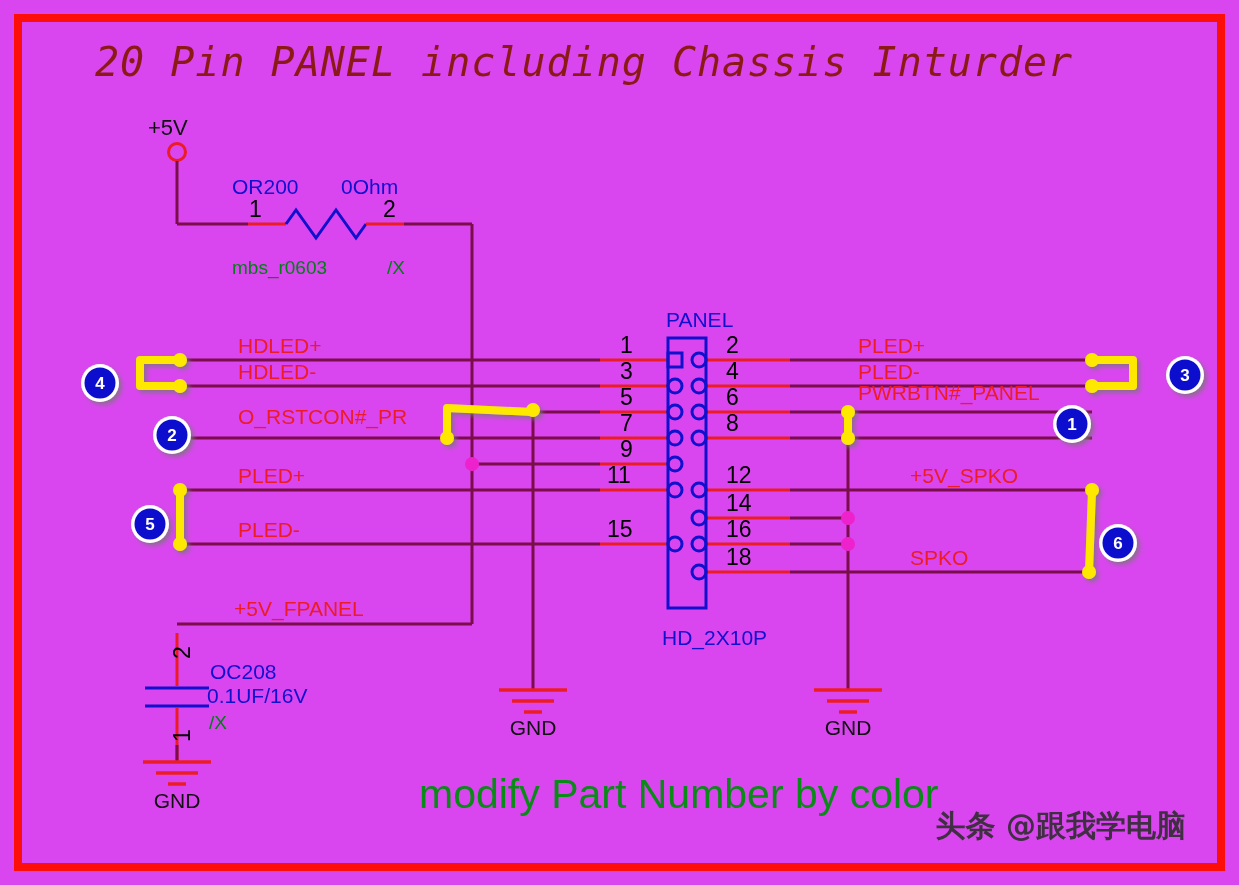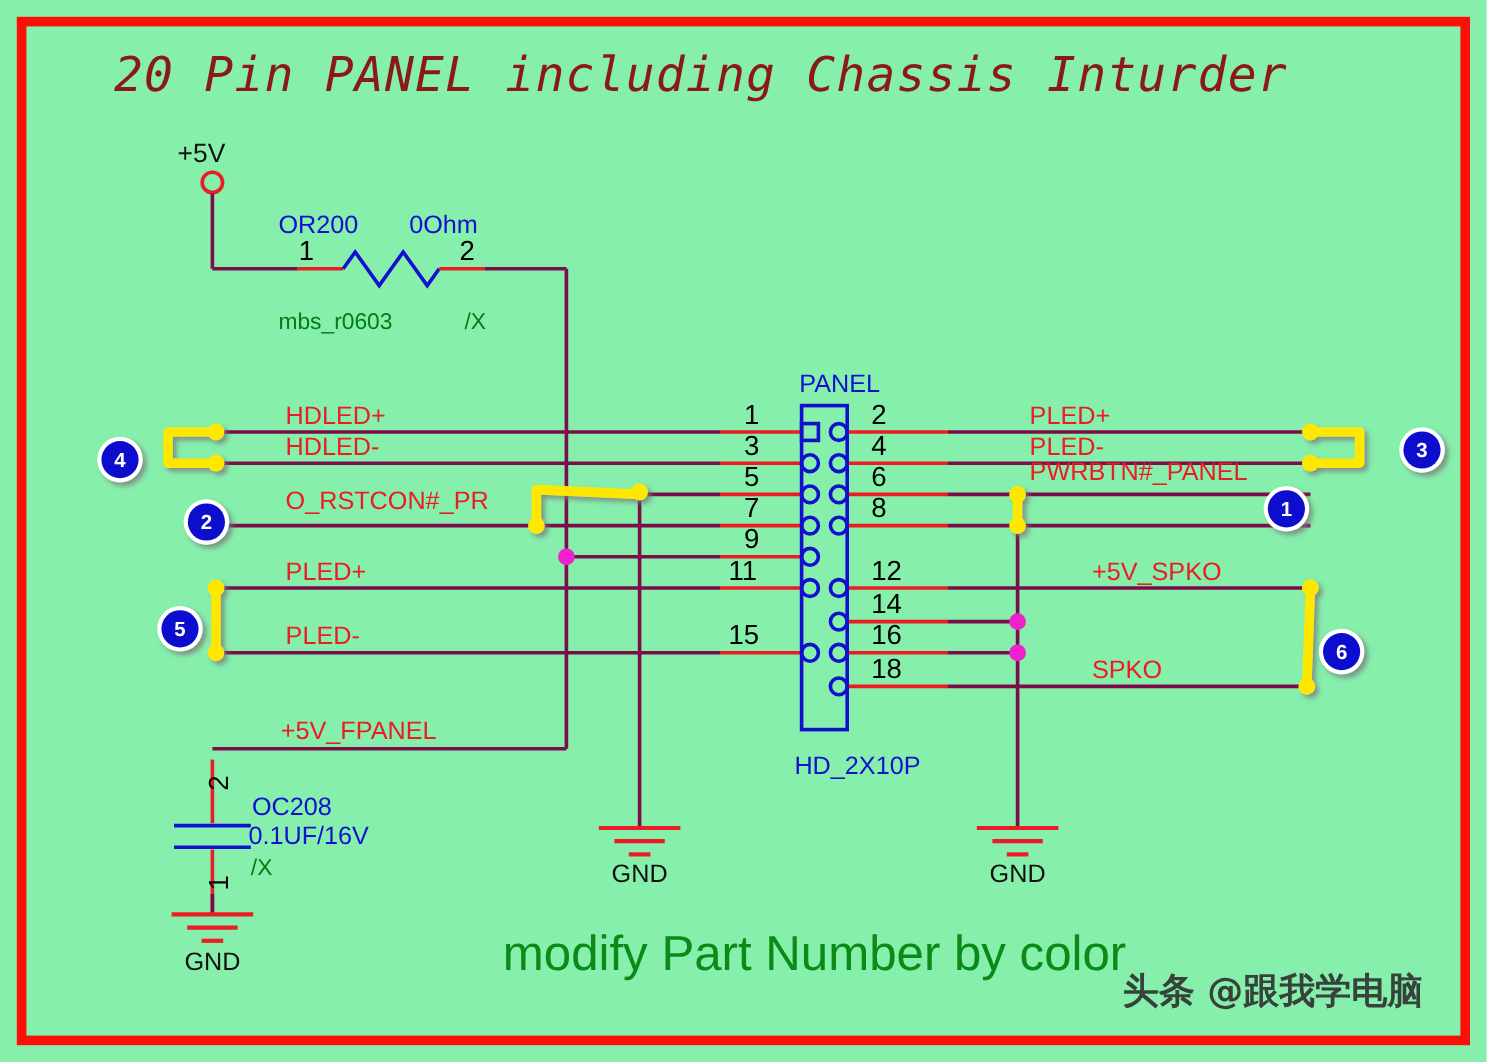--- a/index.html
+++ b/index.html
@@ -8,21 +8,21 @@
     padding: 0;
     background: #ffffff;
   }
   body {
     font-family: "Liberation Sans", sans-serif;
   }
   #page {
     position: relative;
     width: 1239px;
     height: 885px;
-    background: #86efac;
+    background: #d946ef;
     overflow: hidden;
   }
   #frame {
     position: absolute;
     left: 14px;
     top: 14px;
     width: 1211px;
     height: 857px;
     border: 8px solid #fb0f08;
     box-sizing: border-box;

